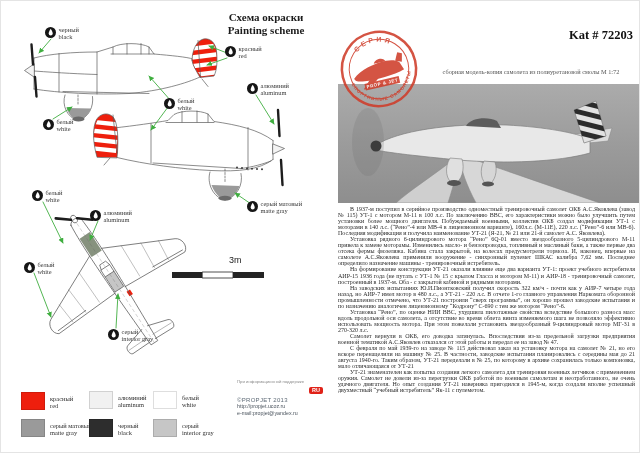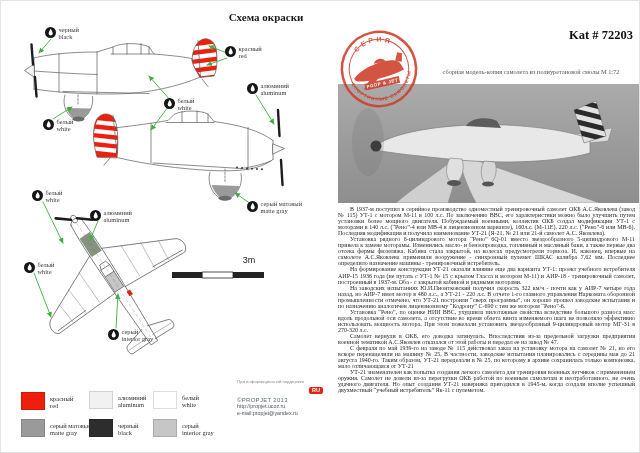--- a/index.html
+++ b/index.html
@@ -6,21 +6,21 @@
   #sheet{position:relative;width:640px;height:453px;background:#fff;border:1px solid #e4e4e4;box-sizing:border-box;overflow:hidden;
          font-family:"Liberation Serif","DejaVu Serif",serif;color:#2d2d2d;}
   
   #left-page{position:absolute;left:0;top:0;width:320px;height:453px;}
   #ps-title{position:absolute;left:204px;top:10px;width:122px;text-align:center;
             font-weight:bold;font-size:11px;line-height:12.5px;color:#1c1c1c;}
   .callout{position:absolute;display:flex;gap:2.5px;align-items:flex-start;}
   .ci{flex:none;width:11px;height:11px;}
   .ct{display:flex;flex-direction:column;font-size:6.4px;line-height:6.8px;color:#3c3c3c;white-space:nowrap;}
   #scale-label{position:absolute;left:228px;top:254px;width:40px;font-size:9px;color:#222;
-               font-family:"Liberation Sans","DejaVu Sans",sans-serif;text-align:center;}
+               font-family:"Liberation Sans","DejaVu Sans",sans-serif;}
   .leg{position:absolute;display:flex;gap:5px;}
   .leg .sw{flex:none;width:24px;height:18px;border:1px solid rgba(0,0,0,0.13);box-sizing:border-box;}
   .leg .lt{display:flex;flex-direction:column;font-size:6.4px;line-height:7px;color:#333;padding-top:3px;white-space:nowrap;}
   #support{position:absolute;left:236px;top:378px;width:86px;font-family:"Liberation Sans","DejaVu Sans",sans-serif;}
   #support .tag{font-size:4.3px;color:#8d8d8d;margin-bottom:3px;}
   .logo-row{display:flex;align-items:center;gap:2px;}
   .logo-text{font-weight:bold;font-style:italic;font-size:8px;letter-spacing:.2px;color:#1d79bd;white-space:nowrap;}
   .logo-star{color:#e02218;}
   .ru-row{display:flex;justify-content:flex-end;margin-top:1px;}
   .ru-badge{background:#e02218;color:#fff;font-weight:bold;font-size:5.5px;line-height:7px;padding:0 3px;border-radius:2px;}
@@ -39,20 +39,21 @@
 </style>
 </head>
 <body>
 
 <div id="sheet">
 
   <div id="left-page">
 
     <div id="ps-title">
       <div>Схема окраски</div>
+      <div>Painting scheme</div>
     </div>
 
     <svg width="320" height="453" viewBox="0 0 320 453" style="position:absolute;left:0;top:0;" fill="none" stroke-linecap="round" stroke-linejoin="round">
       <defs>
         <marker id="ah" markerWidth="7" markerHeight="7" refX="5.5" refY="3" orient="auto">
           <path d="M0,0 L6,3 L0,6 Z" fill="#3fae3f" stroke="none"></path>
         </marker>
         <clipPath id="f1">
             <path d="M191,59 C191.5,48 196,39.5 202.5,38 C209.5,36.8 214.5,42 215.5,50 C216.5,60 216,69 213,75 L199,76.5 C195.5,70 191.5,64.5 191,59 Z"></path>
           </clipPath>

